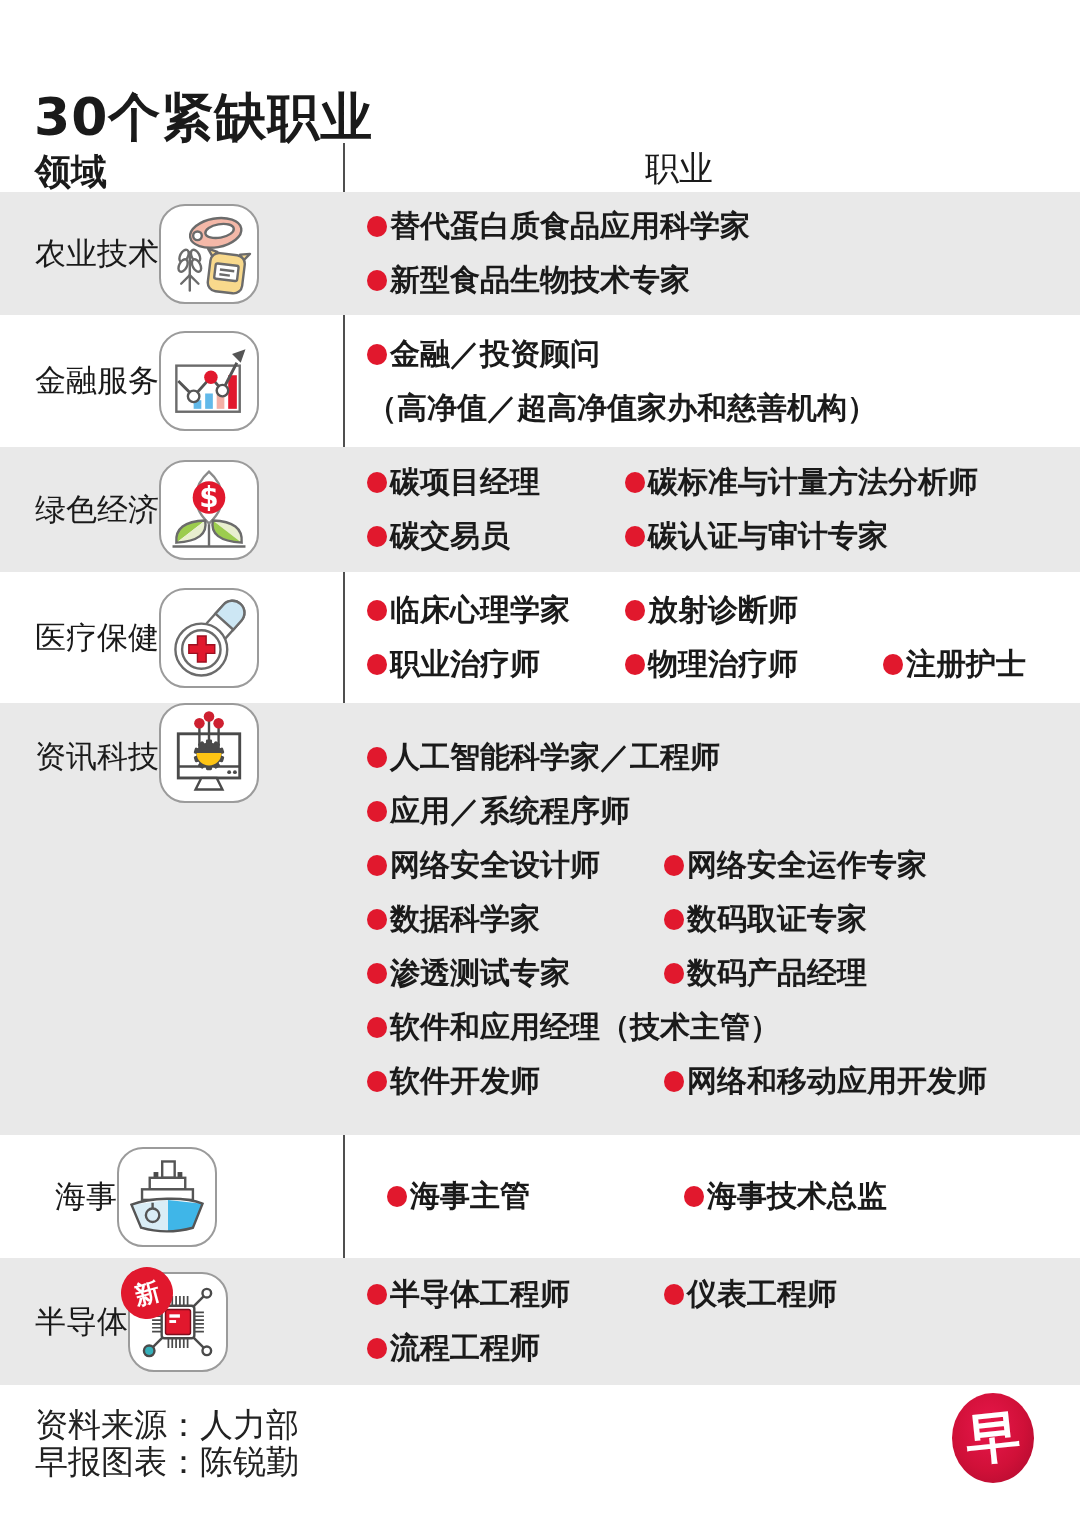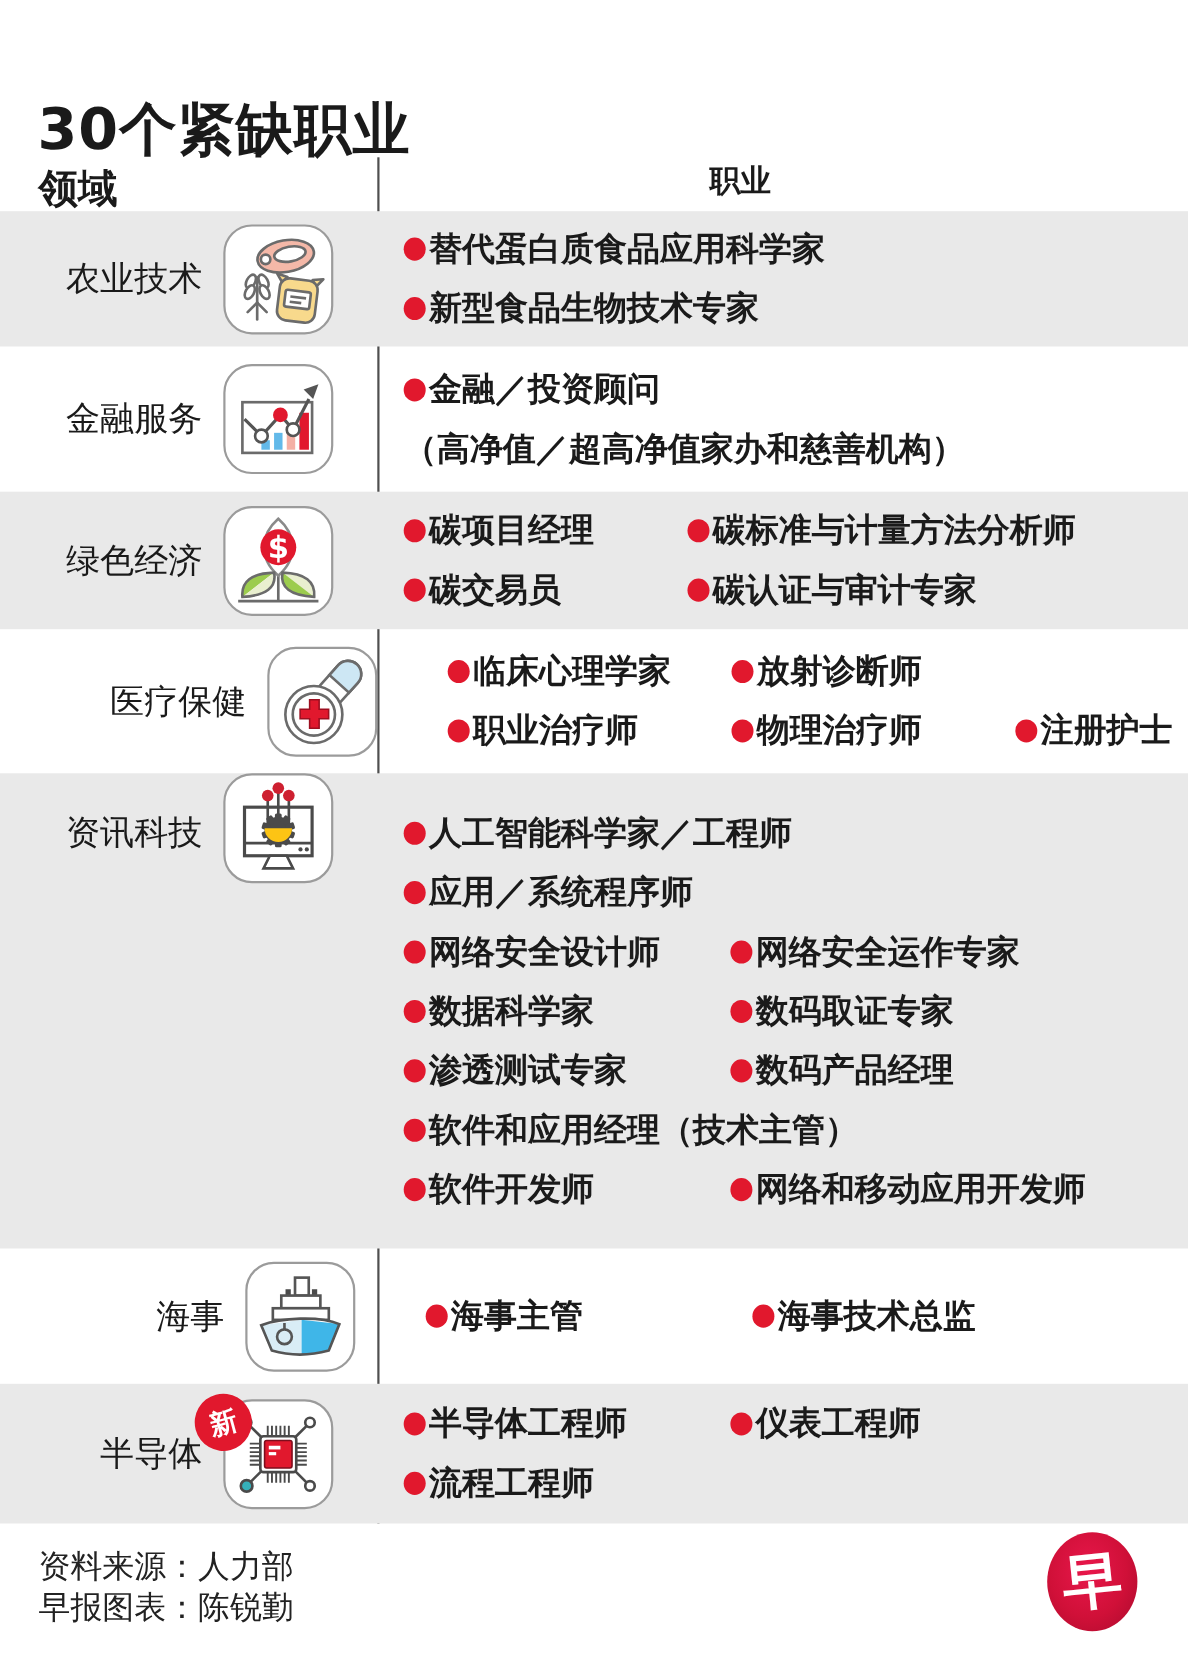--- a/index.html
+++ b/index.html
@@ -4,44 +4,44 @@
 <style>
   html,body{margin:0;padding:0;}
   body{
     width:1080px;height:1518px;background:#ffffff;color:#1a1a1a;
     font-family:"DejaVu Sans","Liberation Sans",sans-serif;
     position:relative;overflow:hidden;
   }
   .page{position:relative;width:1080px;height:1518px;background:#fff;}
   .title{position:absolute;left:34px;top:48px;font-size:52px;font-weight:800;letter-spacing:1px;}
   .head-field{position:absolute;left:35px;top:148px;font-size:36px;font-weight:700;}
-  .head-occ{position:absolute;left:645px;top:146px;font-size:28px;font-weight:700;}
+  .head-occ{position:absolute;left:645px;top:146px;font-size:34px;font-weight:400;}
   .divider{position:absolute;left:343px;top:143px;width:2px;height:1242px;background:#4f4f4f;}
   .rows{position:absolute;left:0;top:192px;width:1080px;}
   .row{display:flex;width:1080px;box-sizing:border-box;}
   .row-gray{background:#e9e9e9;}
-  .cell-left{flex:0 0 343px;width:343px;display:flex;align-items:center;justify-content:flex-end;
-             padding:0 40px 0 35px;box-sizing:border-box;gap:19px;}
+  .cell-left{flex:0 0 343px;width:343px;display:flex;align-items:center;justify-content:flex-start;
+             padding:0 40px 0 35px;box-sizing:border-box;}
   .row-top .cell-left{align-items:flex-start;}
   .row-top .field-wrap{margin-top:33px;}
   .field-wrap{position:relative;display:inline-block;}
   .field-label{font-size:31px;white-space:nowrap;}
   .new-badge{position:absolute;left:86px;top:-34px;width:52px;height:52px;border-radius:50%;
              background:#e1182d;color:#fff;font-size:25px;font-weight:700;
              display:flex;align-items:center;justify-content:center;transform:rotate(-15deg);}
   .icon-box{flex:0 0 100px;width:100px;height:100px;background:#fff;border:2.5px solid #9b9b9b;
             border-radius:26px;box-sizing:border-box;overflow:hidden;}
   .icon-box svg{width:100%;height:100%;display:block;}
   .cell-right{flex:1;display:flex;flex-direction:column;justify-content:center;padding-left:24px;box-sizing:border-box;font-weight:bold;}
   .line{display:flex;align-items:center;height:54px;}
   .item{display:flex;align-items:center;font-size:30px;white-space:nowrap;}
   .item.w258{min-width:258px;}
   .item.w295{min-width:297px;}
   .bullet{width:20px;height:21px;border-radius:50%;background:#e1182d;margin-right:3px;flex:0 0 20px;}
-  .footer{position:absolute;left:35px;top:1406px;font-size:29px;line-height:37px;color:#222;}
+  .footer{position:absolute;left:35px;top:1406px;font-size:33px;line-height:37px;color:#222;}
   .logo{position:absolute;left:952px;top:1393px;width:82px;height:90px;border-radius:50%;
         background:radial-gradient(ellipse at 45% 38%, #e8174b 0%, #d01038 55%, #a90a2d 100%);
         display:flex;align-items:center;justify-content:center;}
   .logo-glyph{color:#fff;font-size:54px;font-weight:700;transform:rotate(-6deg);
               font-family:"DejaVu Serif","Liberation Serif",serif;}
 </style>
 </head>
 <body>
 
 <div class="page">
@@ -162,21 +162,21 @@
               <span class="bullet"></span>
               <span class="item-text">碳交易员</span>
             </span>
             <span class="item">
               <span class="bullet"></span>
               <span class="item-text">碳认证与审计专家</span>
             </span>
           </div>
         </div>
       </div>
-      <div class="row" style="min-height: 131px; padding-left: 40px;">
+      <div class="row" style="min-height: 131px;">
         <div class="cell-left">
           <span class="field-wrap"><span class="field-label">医疗保健</span></span>
           <div class="icon-box">
             <svg viewBox="0 0 100 100">
    <g transform="rotate(42 66 33)">
      <rect x="53.5" y="8" width="25" height="50" rx="12.5" fill="#fff" stroke="#6b6b6b" stroke-width="2.5"></rect>
      <path d="M53.5,33 v-12.5 a12.5,12.5 0 0 1 25,0 v12.5 Z" fill="#cde7f4" stroke="#6b6b6b" stroke-width="2.5"></path>
    </g>
    <circle cx="42" cy="62" r="27" fill="#fff" stroke="#6b6b6b" stroke-width="2.5"></circle>
    <circle cx="42" cy="62" r="20" fill="#fff" stroke="#6b6b6b" stroke-width="2.5"></circle>

